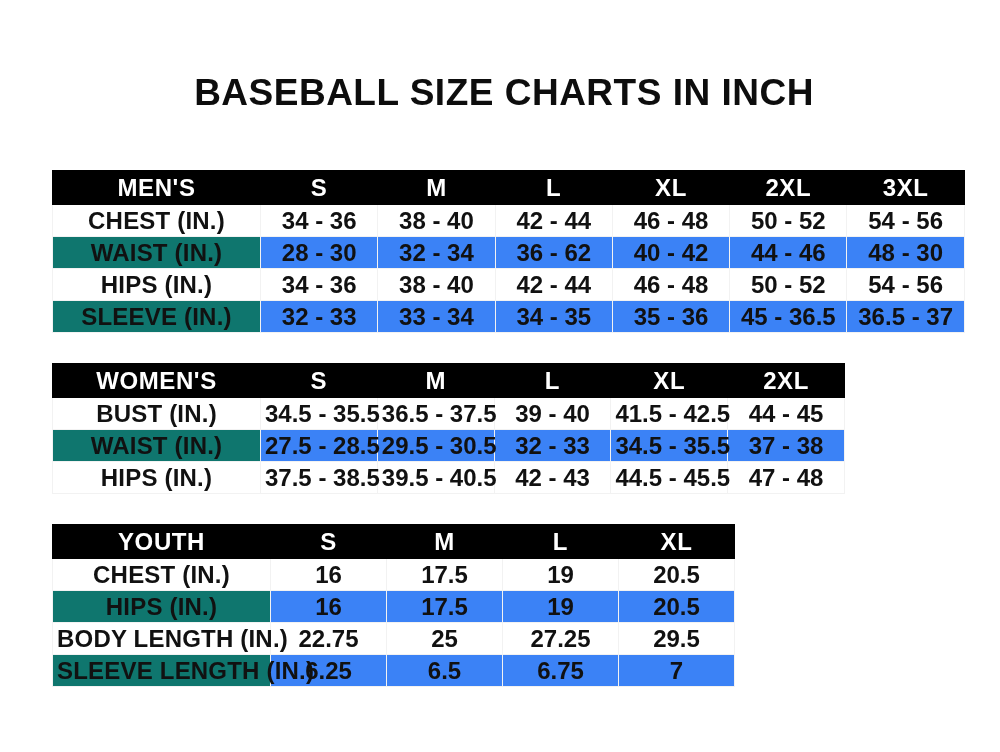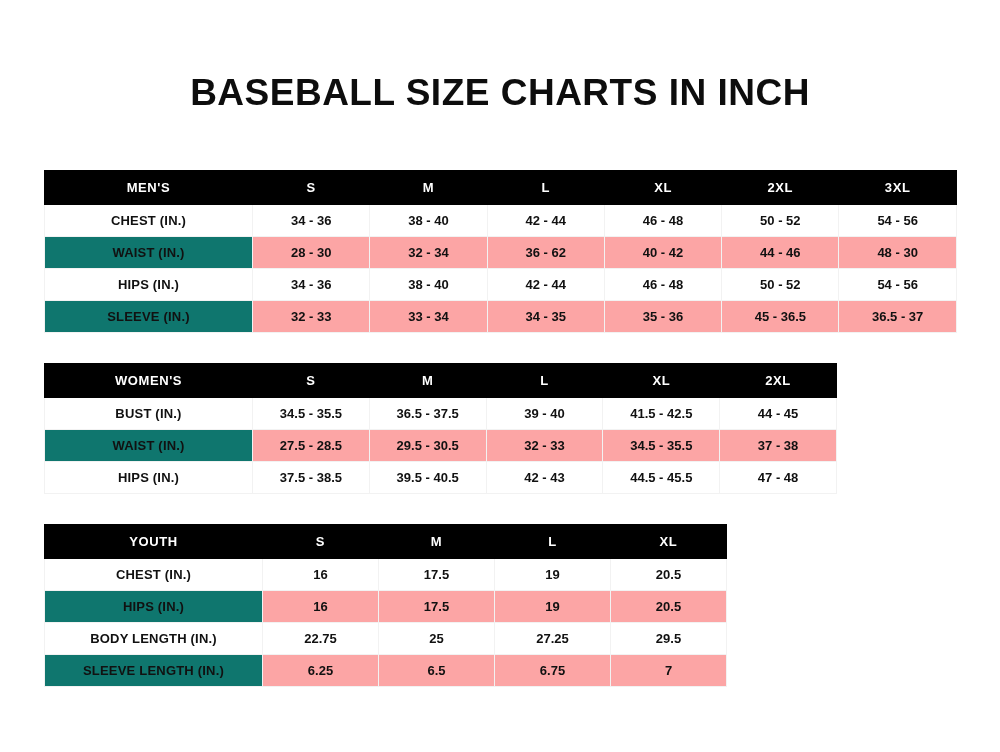--- a/index.html
+++ b/index.html
@@ -12,39 +12,40 @@
     background: #ffffff;
     font-family: "Liberation Sans", sans-serif;
     color: #111111;
     overflow: hidden;
   }
   .page {
     position: relative;
     width: 1000px;
     height: 752px;
     box-sizing: border-box;
+    padding-left: 8px;
   }
   .title {
     text-align: center;
     font-size: 37px;
     font-weight: bold;
     letter-spacing: 0.5px;
     color: #0d0d0d;
     padding-top: 72px;
     margin: 0;
   }
   .tables {
     margin-top: 56px;
     padding-left: 44px;
     padding-right: 44px;
   }
   table {
     border-collapse: collapse;
     table-layout: fixed;
-    font-size: 13px;
+    font-size: 24px;
     font-weight: bold;
   }
   table.men   { width: 912px; }
   table.women { width: 792px; }
   table.youth { width: 682px; }
 
   th, td {
     border: 1px solid #f2f2f2;
     height: 31px;
     text-align: center;
@@ -61,21 +62,21 @@
   }
   thead th.rowhead {
     text-align: center;
   }
   tbody td.rowhead {
     background: #ffffff;
     text-align: center;
     letter-spacing: 0.2px;
   }
   tbody tr.alt td {
-    background: #fca5a5;
+    background: #3b82f6;
   }
   tbody tr.alt td.rowhead {
     background: #0f766e;
   }
   .spacer-women { height: 30px; }
   .spacer-youth { height: 30px; }
 
   
   .men col.c0   { width: 208px; }
   .men col.cx   { width: 117.3px; }

